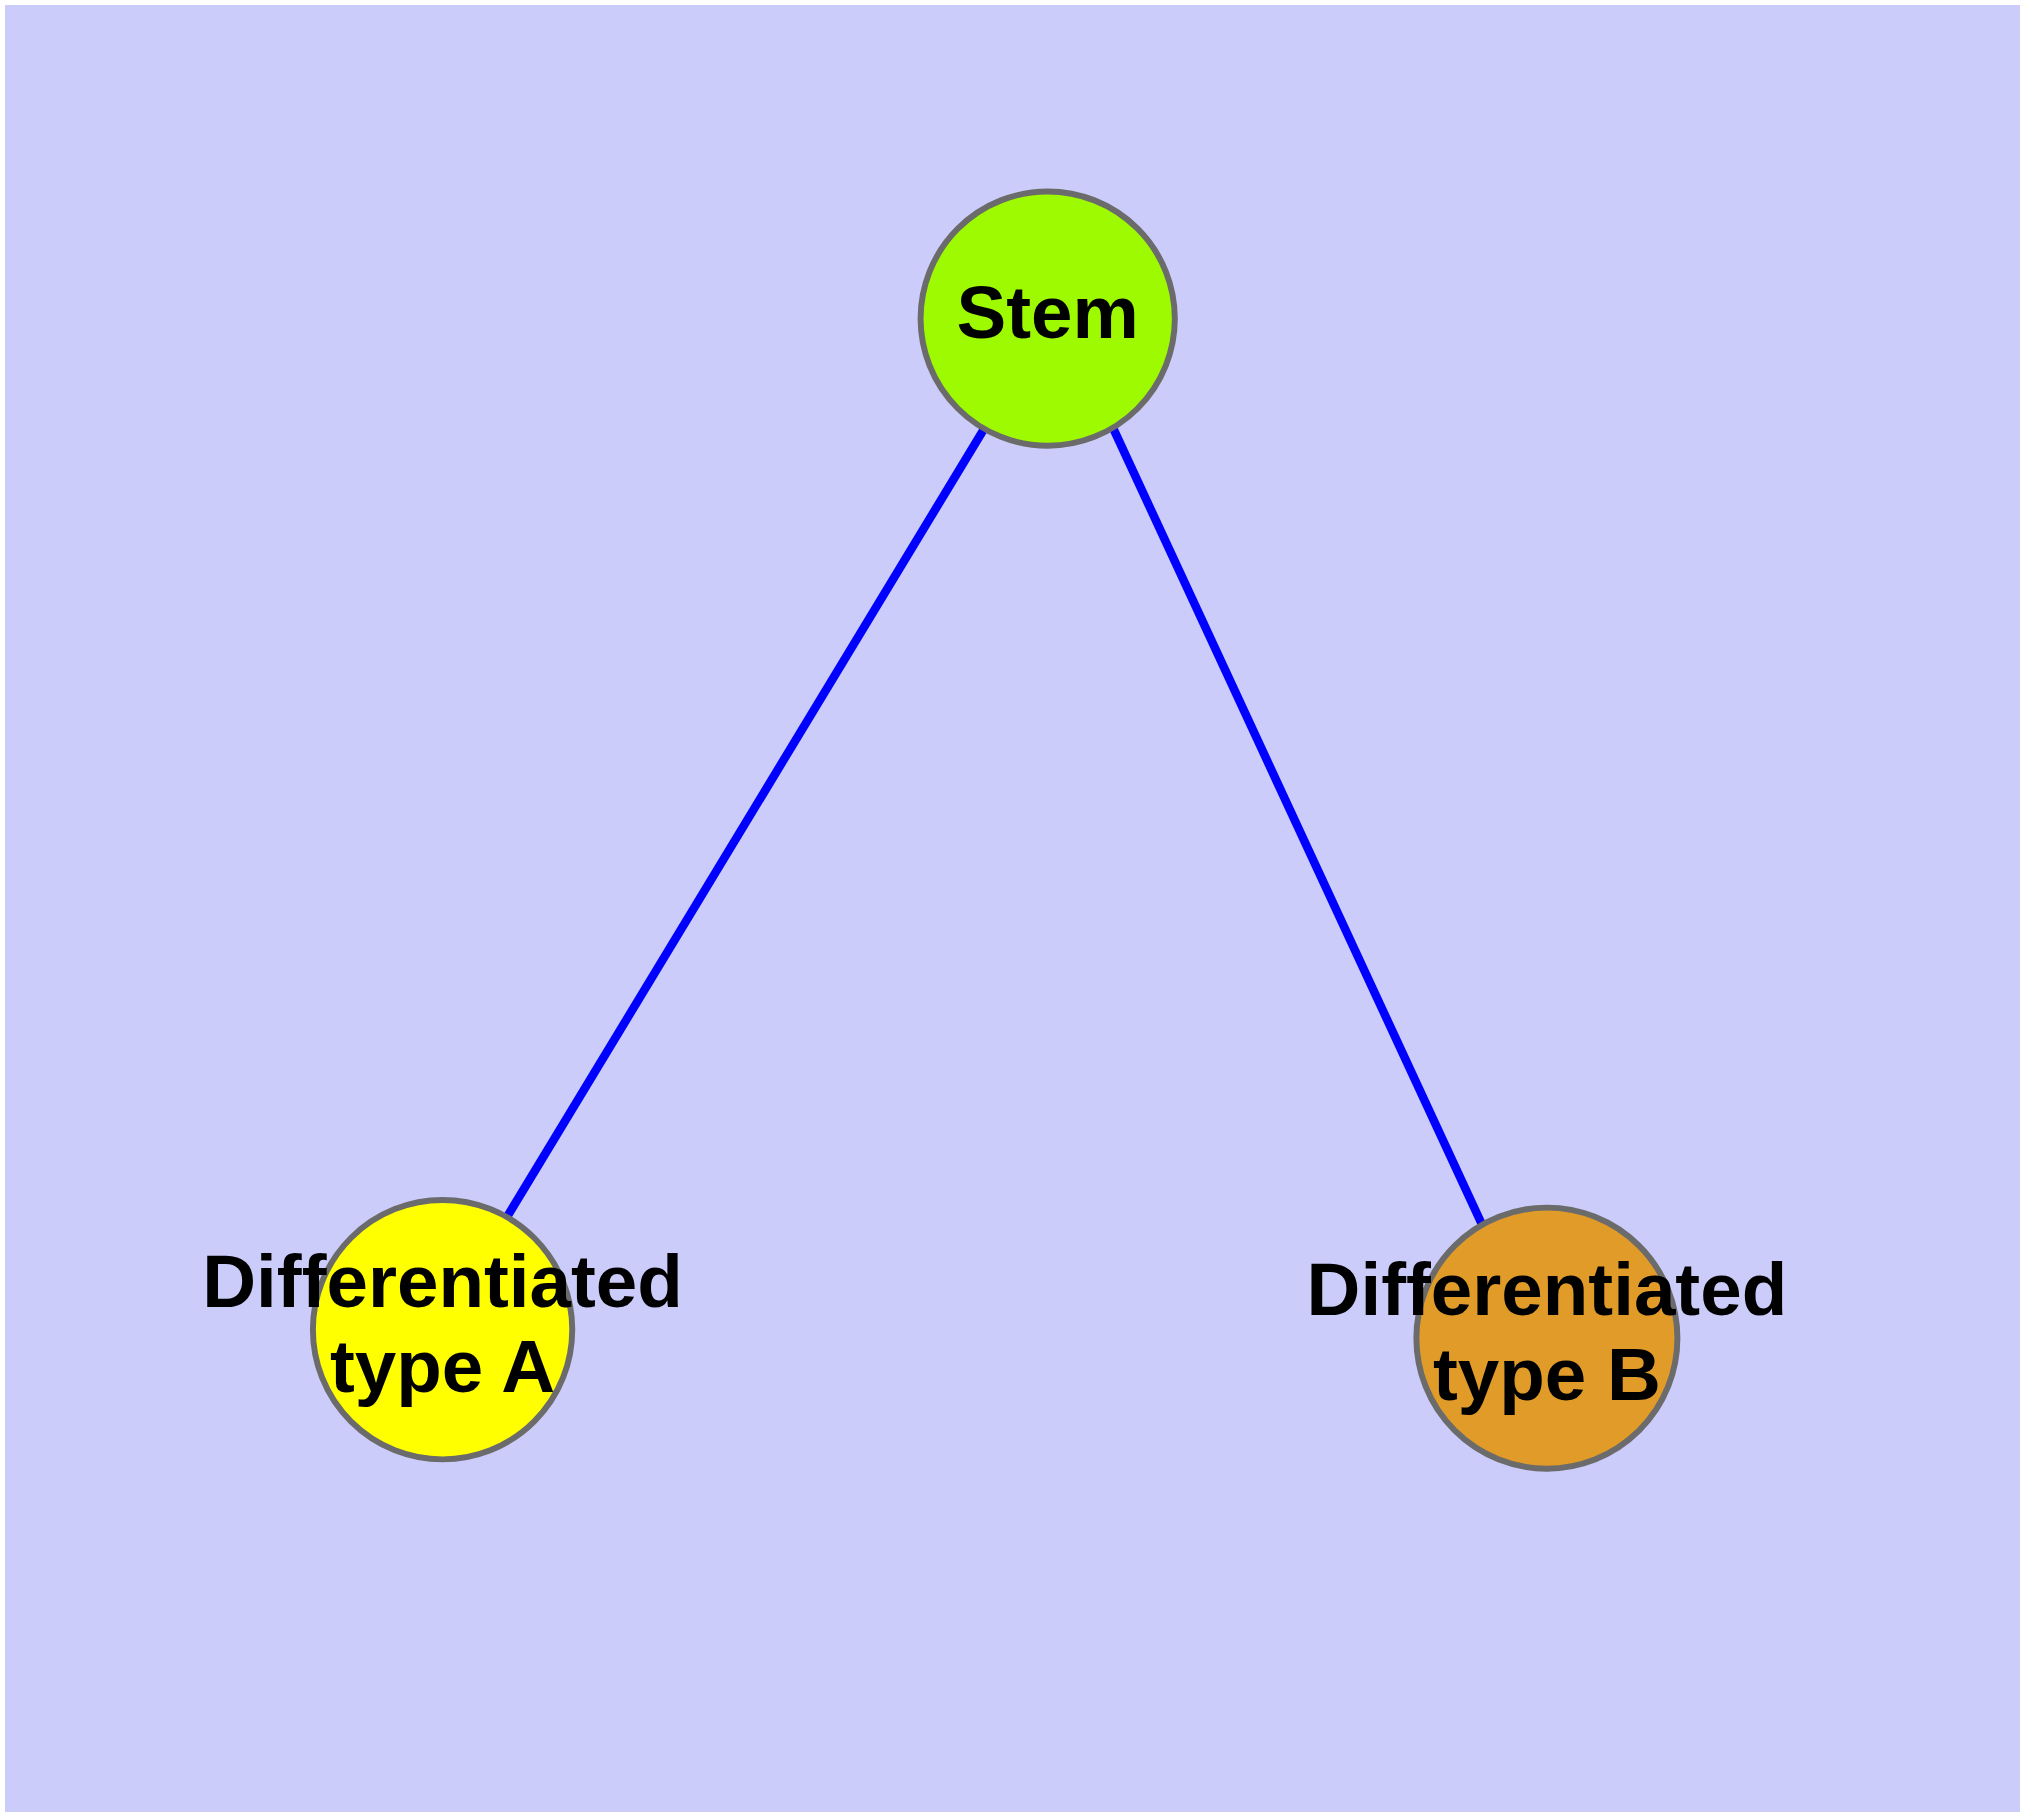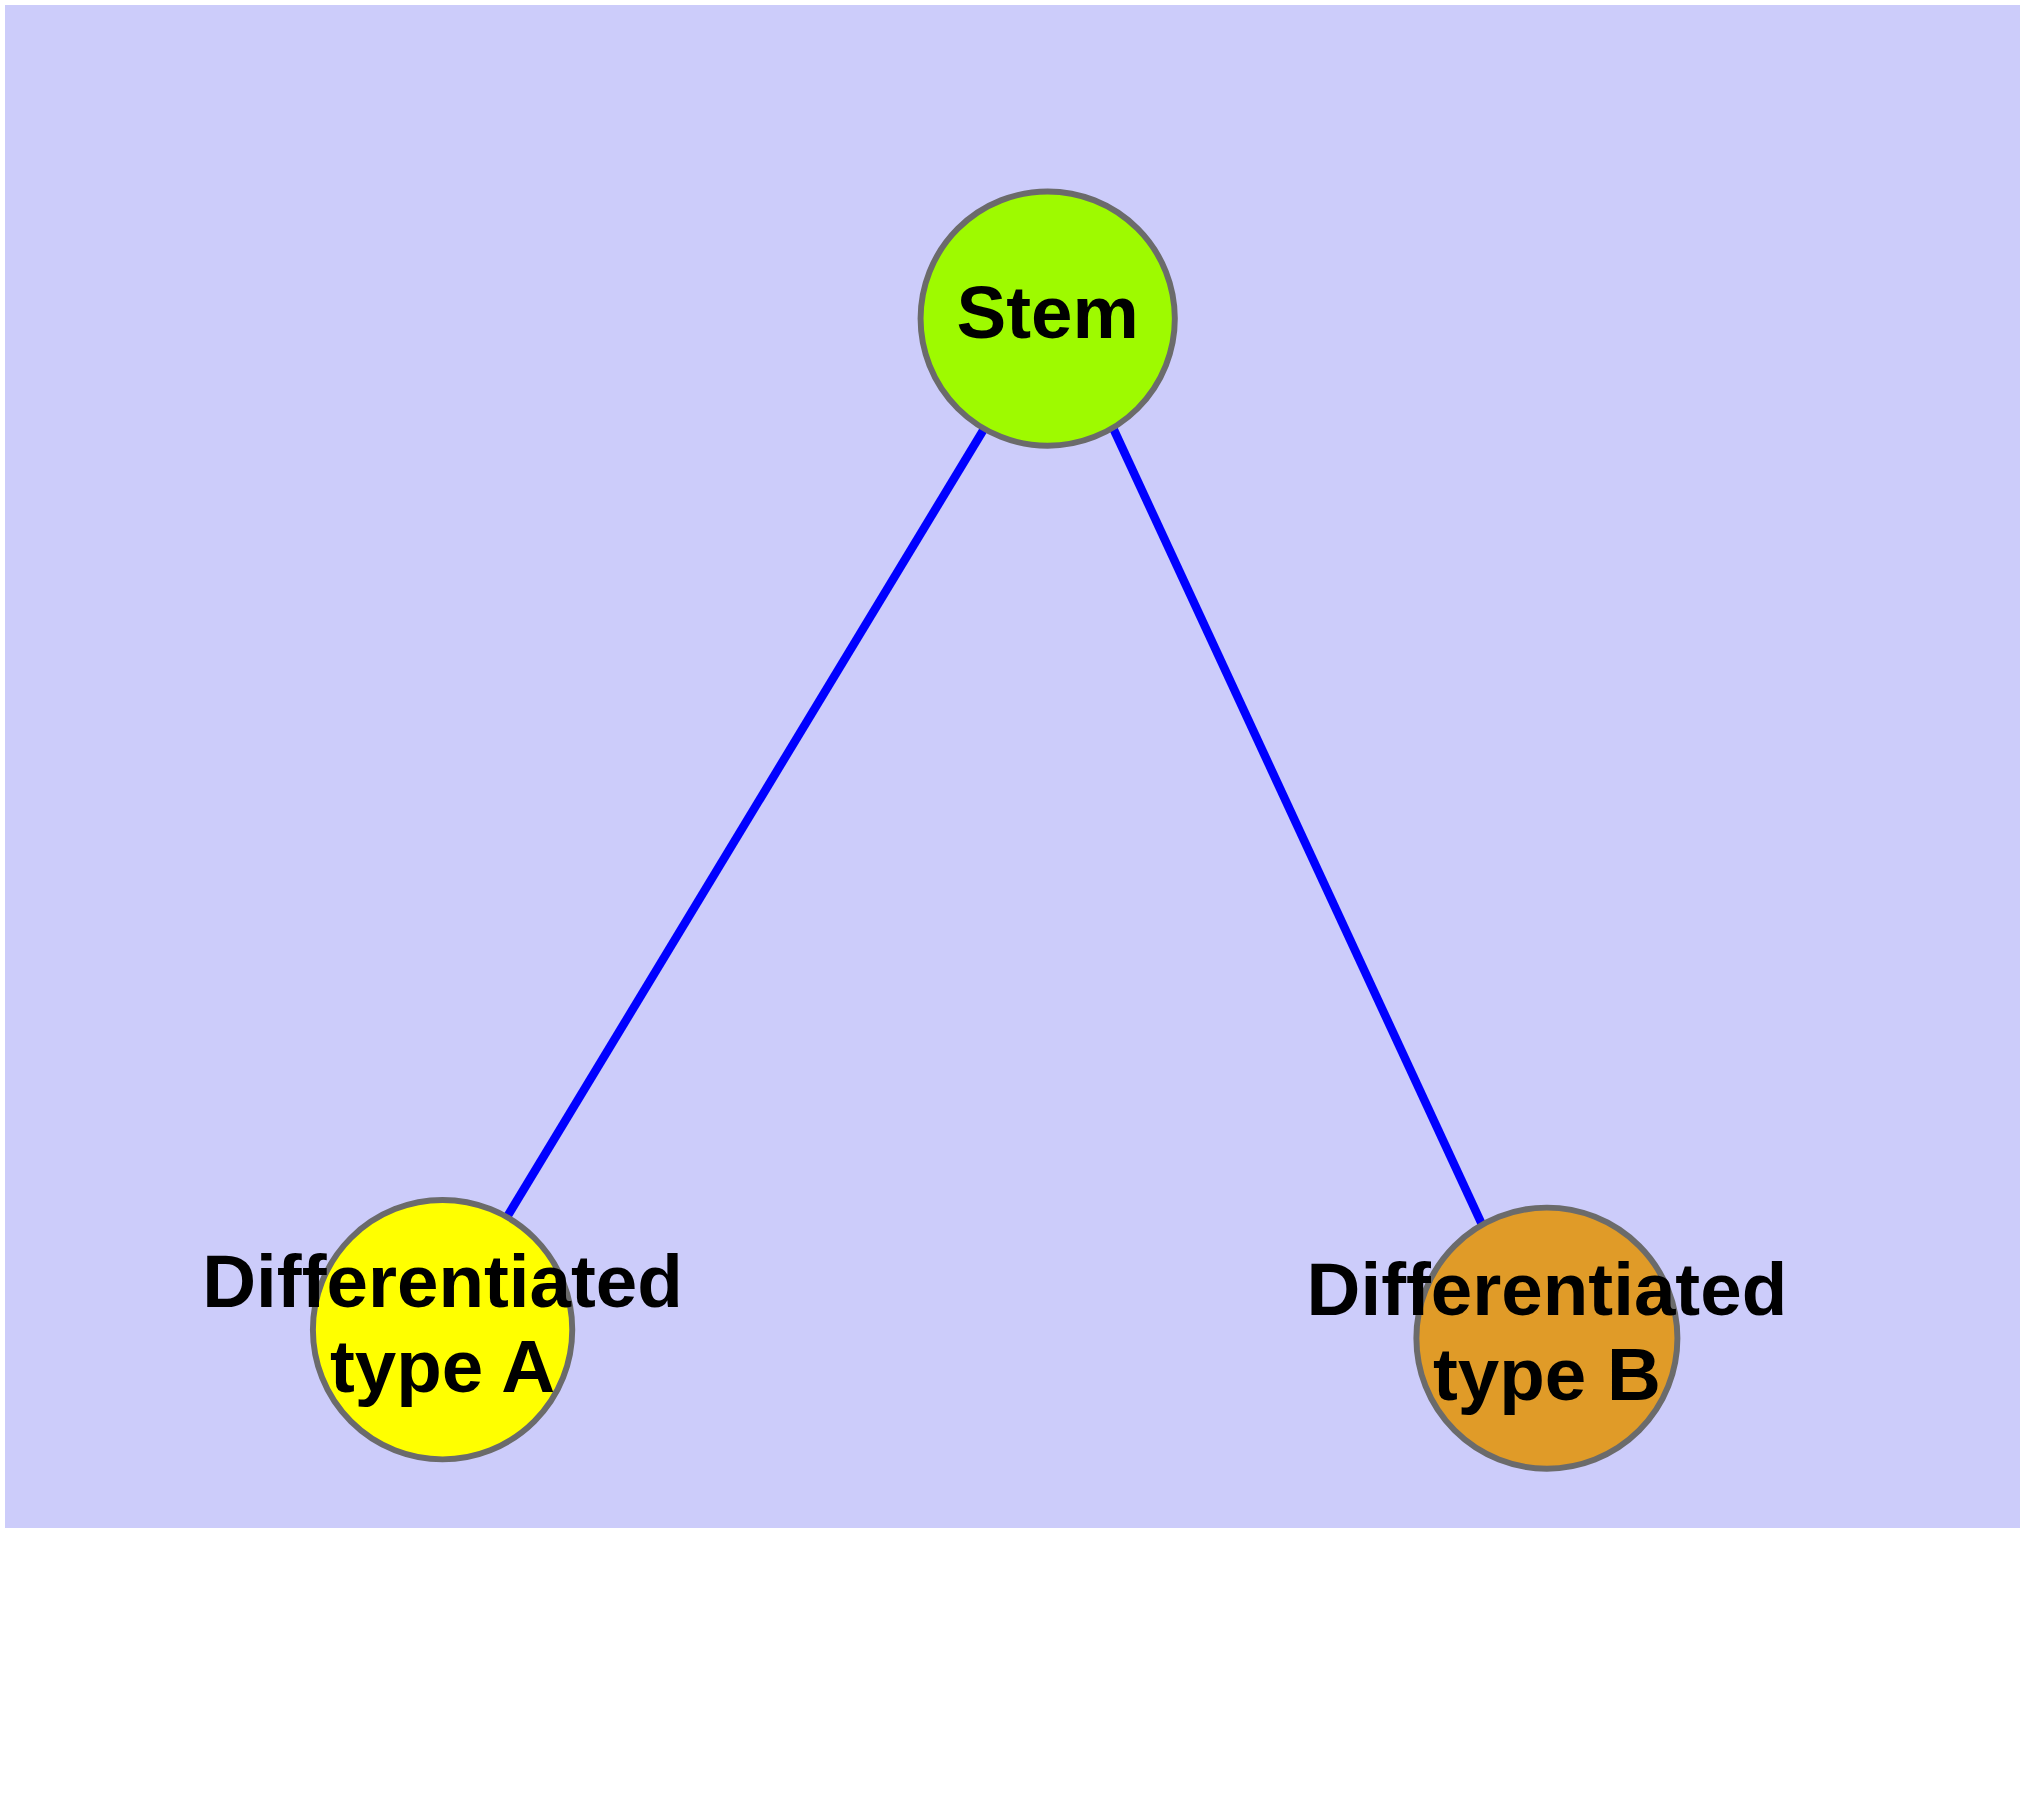--- a/index.html
+++ b/index.html
@@ -3,21 +3,21 @@
 <meta charset="utf-8">
 <style>
   html, body {
     margin: 0;
     padding: 0;
     background: #ffffff;
   }
   #canvas {
     position: relative;
     width: 2021px;
-    height: 1528px;
+    height: 1812px;
     background: #ccccfa;
     border-top: 5.1px solid #ffffff;
     border-left: 5.1px solid #ffffff;
     box-sizing: border-box;
     overflow: hidden;
     font-family: "Liberation Sans", sans-serif;
   }
   #graph-svg {
     position: absolute;
     top: 0;

